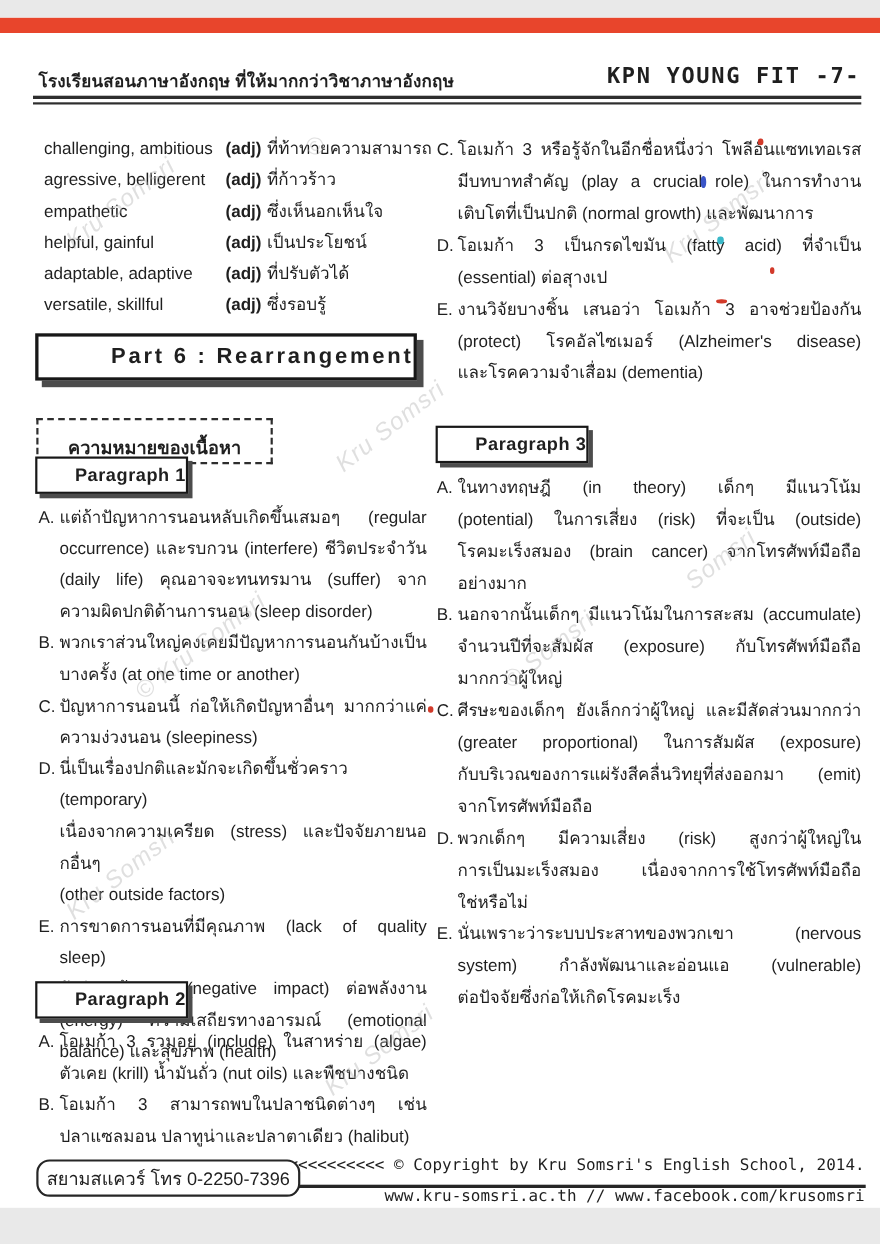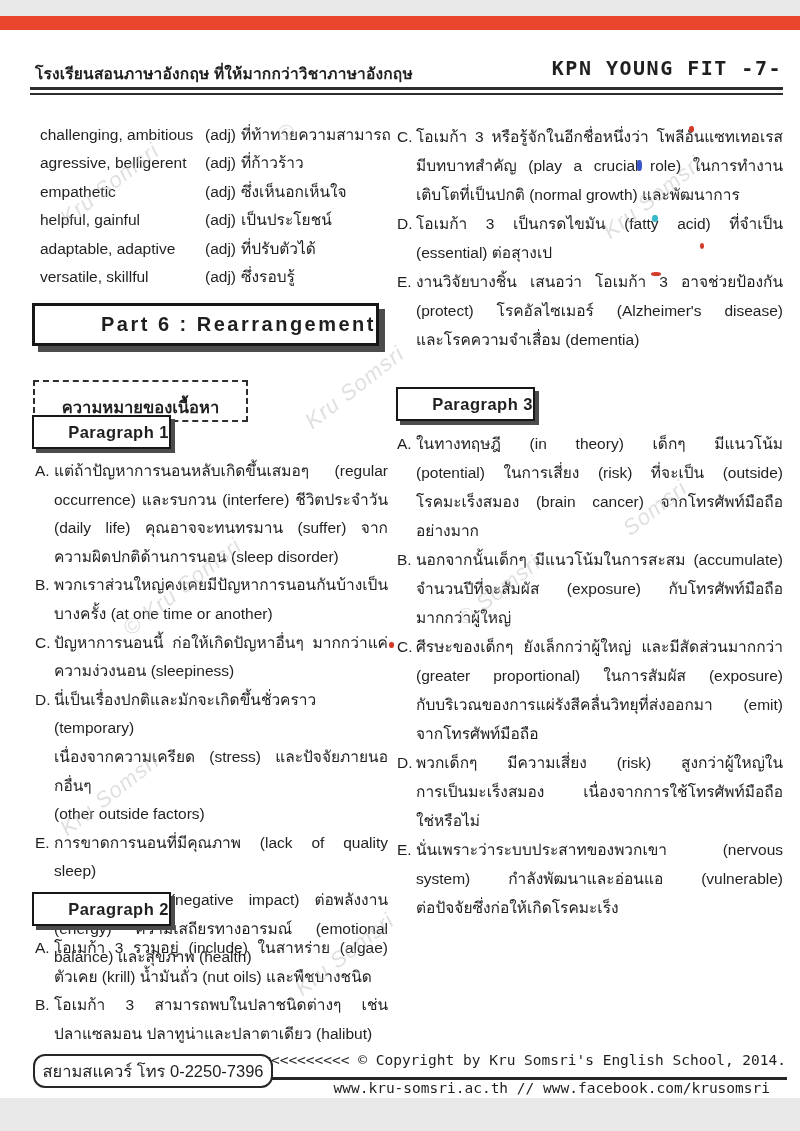--- a/index.html
+++ b/index.html
@@ -8,42 +8,42 @@
   .topbar{position:absolute;left:0;top:0;width:800px;height:14px;}
   .bottombar{position:absolute;left:0;top:1113px;width:800px;height:18px;
         background-image:linear-gradient(90deg, rgba(0,0,0,.18) 0%, rgba(0,0,0,0) 12%, rgba(0,0,0,.12) 30%, rgba(0,0,0,0) 46%, rgba(0,0,0,.2) 66%, rgba(0,0,0,0) 82%, rgba(0,0,0,.15) 100%);}
   .header-th{position:absolute;left:35px;top:45px;font-size:15.5px;font-weight:600;letter-spacing:.2px;white-space:nowrap;}
   .brand{position:absolute;right:18px;top:40px;font-family:"DejaVu Sans Mono","Liberation Mono",monospace;
         font-size:20px;font-weight:700;letter-spacing:1.5px;white-space:nowrap;}
   .rule{position:absolute;left:30px;top:71px;width:753px;height:8px;border-top:3px solid #2e2e2e;border-bottom:2px solid #2e2e2e;box-sizing:border-box;}
   .vocab{position:absolute;left:40px;top:106px;width:352px;font-size:15.5px;}
   .vocab-row{height:28.4px;white-space:nowrap;}
   .vword{display:inline-block;min-width:165px;}
-  .vadj{margin-right:5px;}
+  .vadj{margin-right:5px;font-weight:bold;}
   .box{position:absolute;border:3px solid #171717;background:#fff;box-shadow:6px 6px 0 #4c4c4c;
        display:flex;align-items:center;justify-content:flex-end;font-weight:700;box-sizing:border-box;}
   .part6{left:32px;top:287px;width:347px;height:43px;font-size:20px;letter-spacing:2.5px;}
   .dashedbox{position:absolute;left:33px;top:364px;width:215px;height:42px;border:2.5px dashed #2e2e2e;
        display:flex;align-items:flex-end;justify-content:center;font-weight:700;font-size:16.5px;box-sizing:border-box;}
   .pbox{width:139px;height:34px;font-size:16.5px;border-width:2.5px;box-shadow:4px 4px 0 #4c4c4c;letter-spacing:.5px;}
   #p1box{left:32px;top:399px;} #p2box{left:32px;top:876px;} #p3box{left:396px;top:371px;}
   .list{position:absolute;font-size:15.5px;line-height:28.6px;}
   #p1list{left:35px;top:441px;width:353px;}
   #p2list{left:35px;top:918px;width:353px;}
   #p2listR{left:397px;top:106px;width:386px;line-height:29px;}
   #p3list{left:397px;top:413px;width:386px;line-height:29px;}
   .item{position:relative;padding-left:19px;}
   .marker{position:absolute;left:0;top:0;}
   .line{text-align:justify;text-align-last:justify;}
   .line.last{text-align-last:left;}
   .branch{position:absolute;left:33px;top:1038px;width:240px;height:34px;border:2.5px solid #262626;border-radius:12px;
        background:#fff;display:flex;align-items:center;justify-content:center;font-size:16.5px;box-sizing:border-box;z-index:2;}
   .footline{position:absolute;left:270px;top:1061px;width:517px;height:2.5px;background:#262626;z-index:1;}
   .copy{position:absolute;right:14px;top:1036px;font-family:"DejaVu Sans Mono","Liberation Mono",monospace;font-size:14.5px;white-space:nowrap;}
-  .urls{position:absolute;right:30px;top:1064px;font-family:"DejaVu Sans Mono","Liberation Mono",monospace;font-size:14.5px;white-space:nowrap;}
+  .urls{position:absolute;right:14px;top:1064px;font-family:"DejaVu Sans Mono","Liberation Mono",monospace;font-size:14.5px;white-space:nowrap;}
   .wm{position:absolute;color:#b5b5b5;opacity:.42;font-size:22px;font-style:italic;letter-spacing:1px;
       transform:rotate(-38deg);transform-origin:left top;pointer-events:none;white-space:nowrap;}
   .art{position:absolute;border-radius:45%;}
 </style>
 </head>
 <body>
 
 <div class="page">
 
   <div class="topbar" style="background: rgb(232, 69, 44);"></div>

